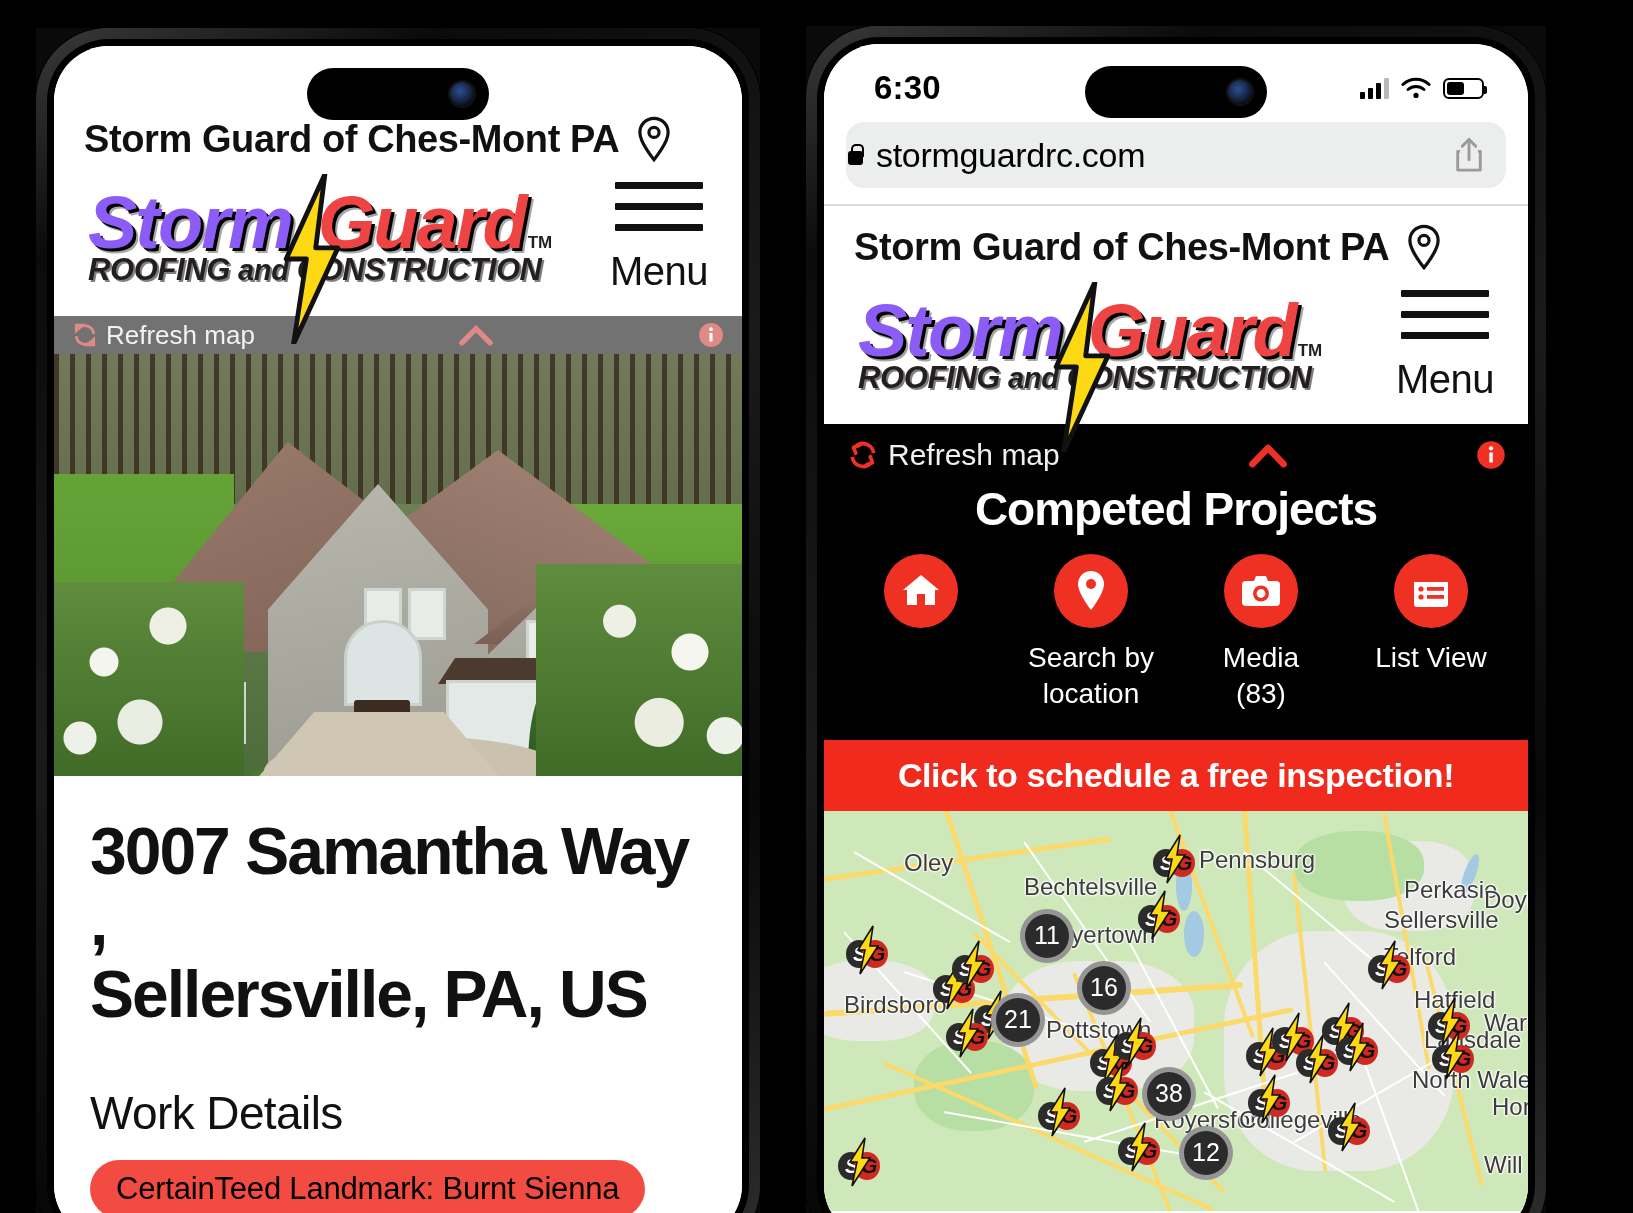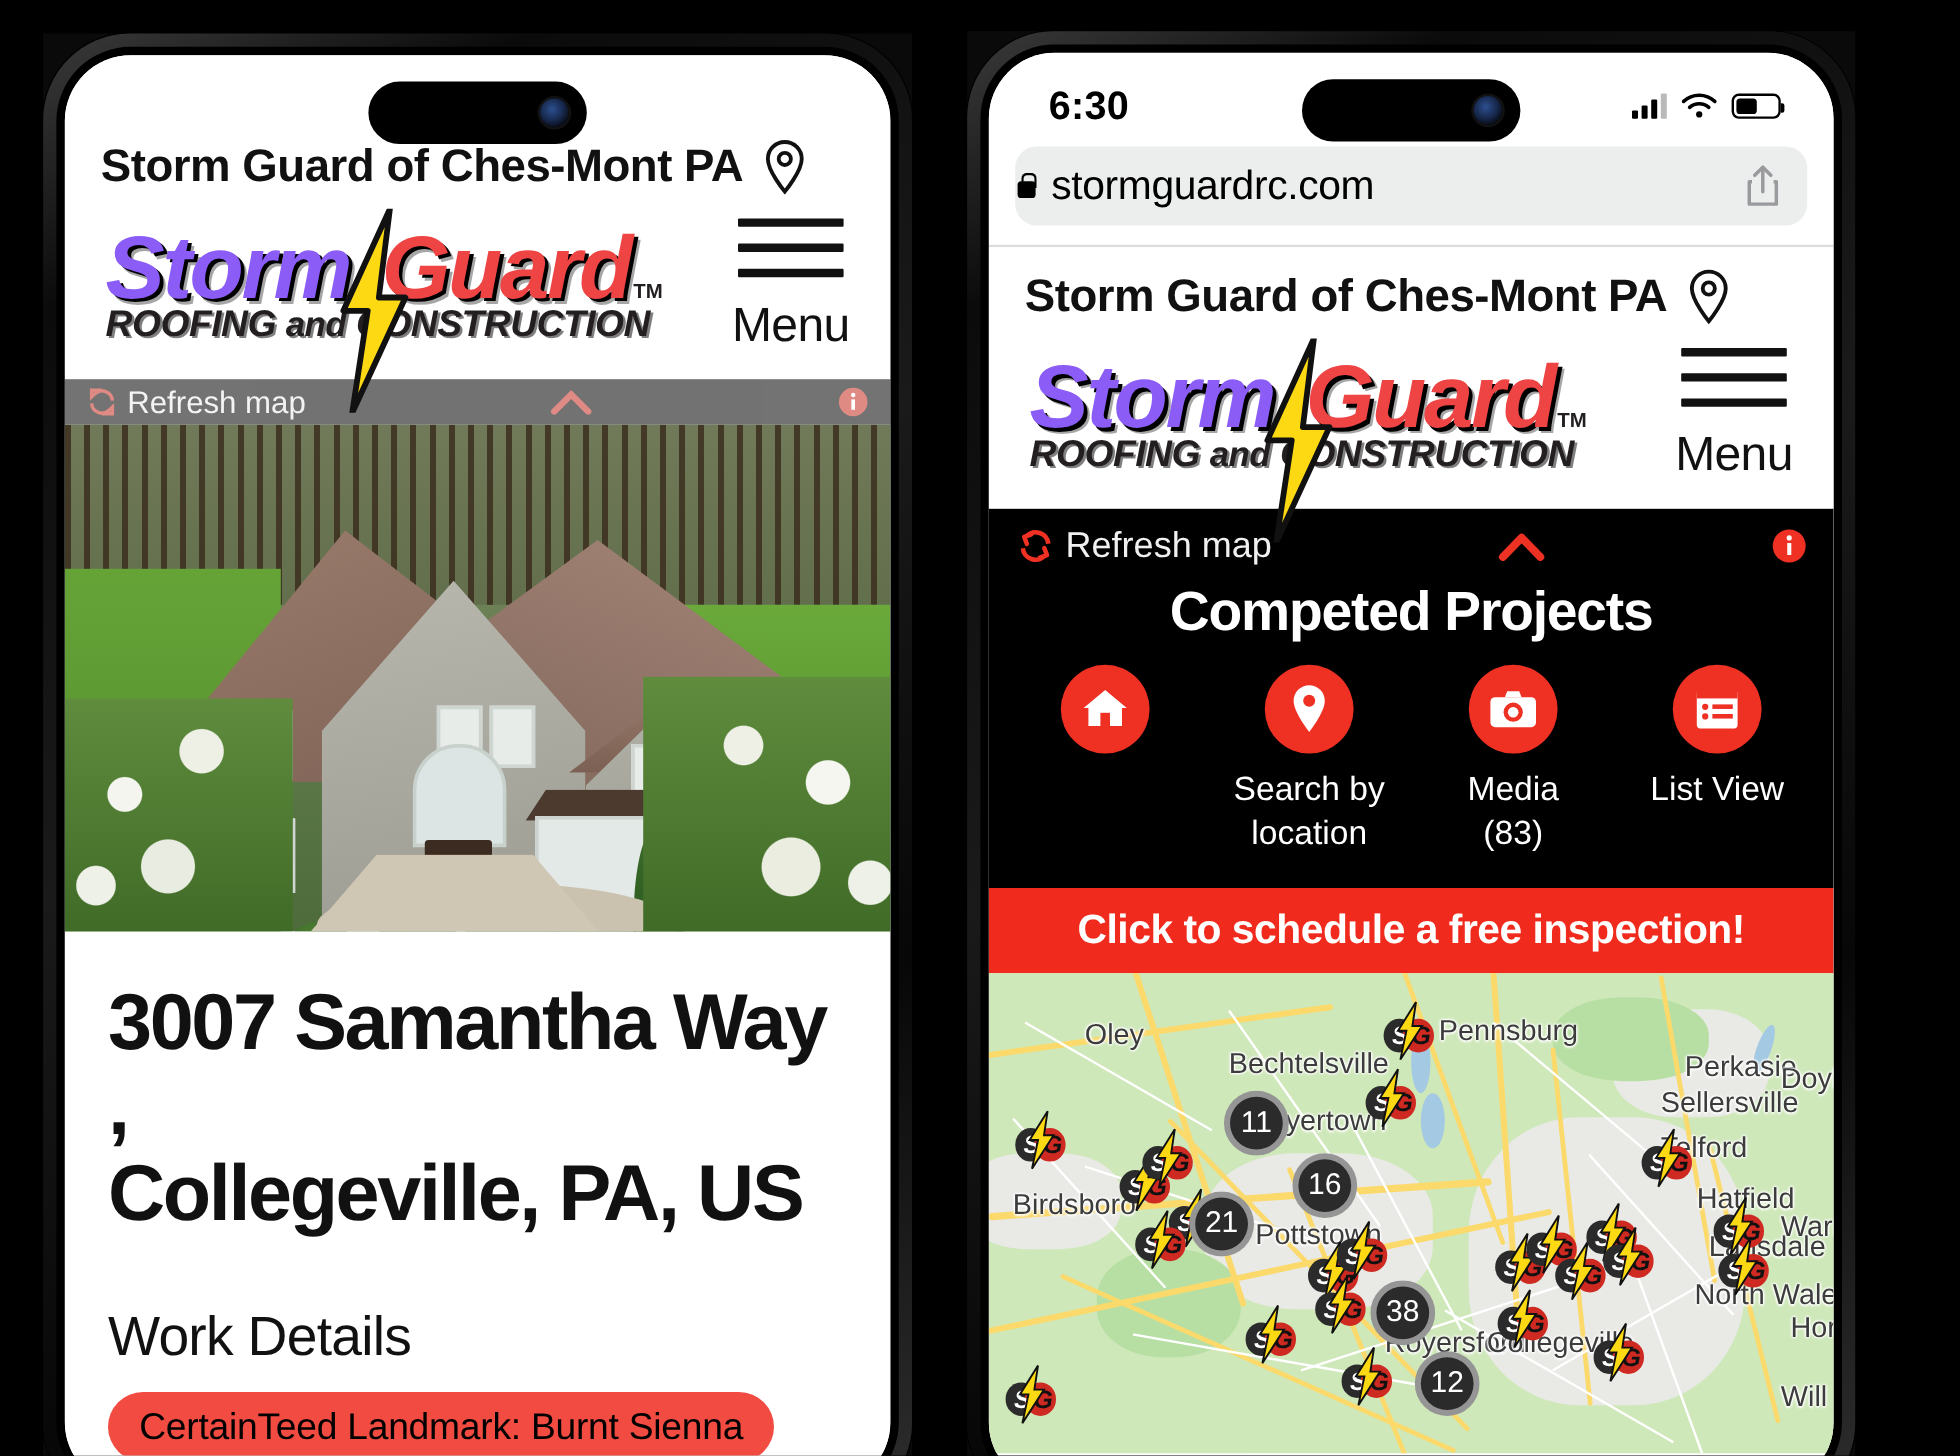--- a/index.html
+++ b/index.html
@@ -362,21 +362,21 @@
         </div>
         <div class="driveway"></div>
         <div class="walkway"></div>
         <div class="blossom-l"></div>
         <div class="blossom-r"></div>
       </div>
 
       <div class="detail-pad">
         <div class="addr">
           <div>3007 Samantha Way ,</div>
-          <div>Collegeville, PA, US</div>
+          <div>Sellersville, PA, US</div>
         </div>
         <div class="work-details">Work Details</div>
         <div class="chip">CertainTeed Landmark: Burnt Sienna</div>
       </div>
 
     </div>
   </div>
 
   <div class="phone" id="phone-right">
     <div class="frame"></div>

